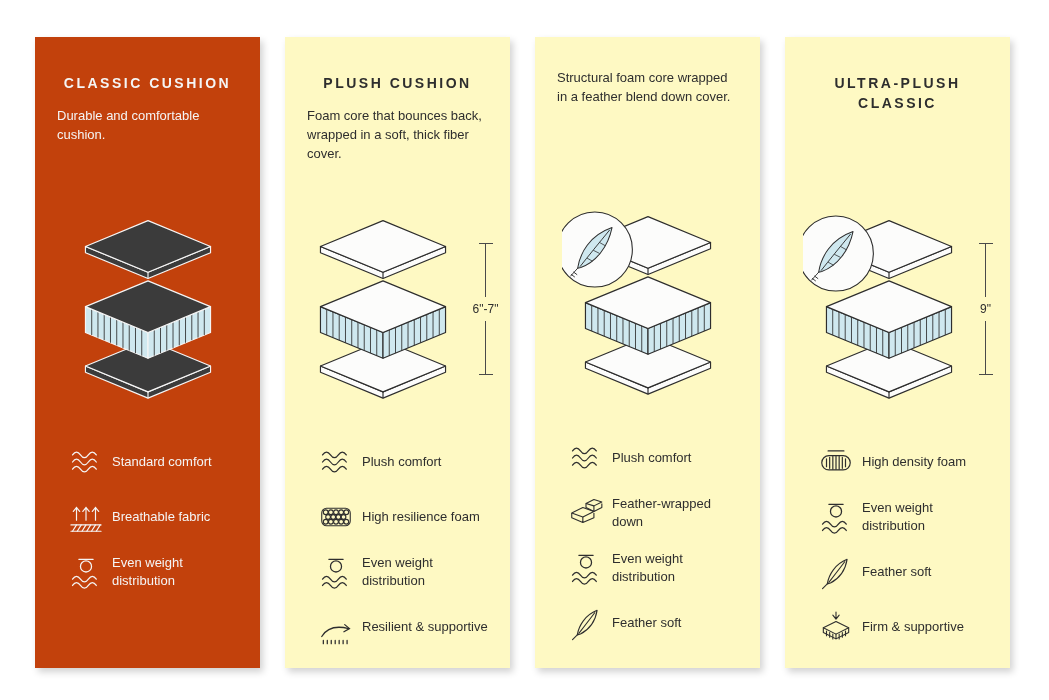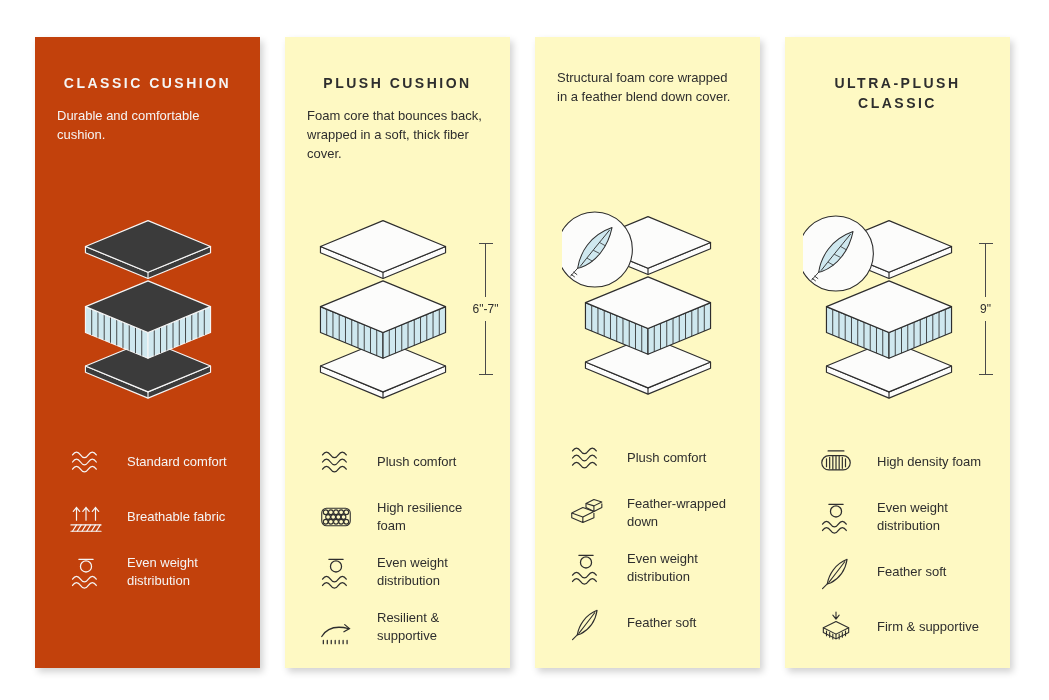--- a/index.html
+++ b/index.html
@@ -40,21 +40,21 @@
   .dim{
     height:132px;display:flex;flex-direction:column;align-items:center;flex:0 0 auto;
   }
   .dim-cap{width:14px;height:1px;background:var(--dim);}
   .dim-line{width:1px;flex:1;background:var(--dim);}
   .dim-label{font-size:12px;padding:5px 0;white-space:nowrap;color:inherit;}
   .features{
     list-style:none;margin:0;padding:0 0 0 10px;
     display:flex;flex-direction:column;gap:17px;
   }
-  .feature{display:flex;align-items:center;gap:22px;font-size:13px;line-height:1.35;}
+  .feature{display:flex;align-items:center;gap:7px;font-size:13px;line-height:1.35;}
   .fi{width:38px;height:38px;flex:0 0 38px;color:inherit;}
   .fi *{vector-effect:none;}
   .flabel{flex:1;}
   .defs-svg{position:absolute;width:0;height:0;overflow:hidden;}
 </style>
 </head>
 <body>
 
 <svg class="defs-svg" aria-hidden="true">
   <defs>

